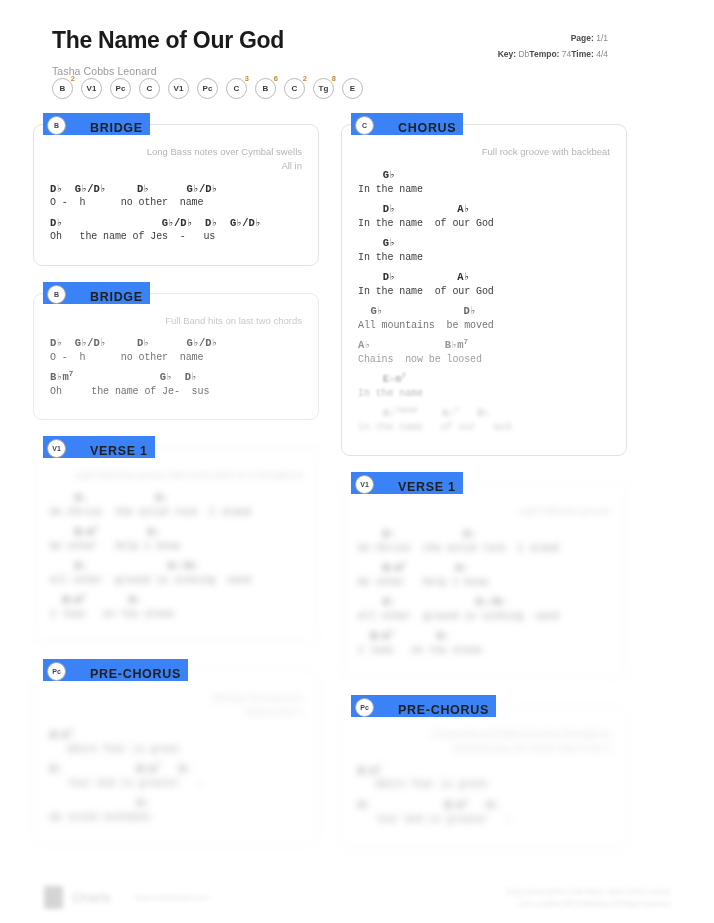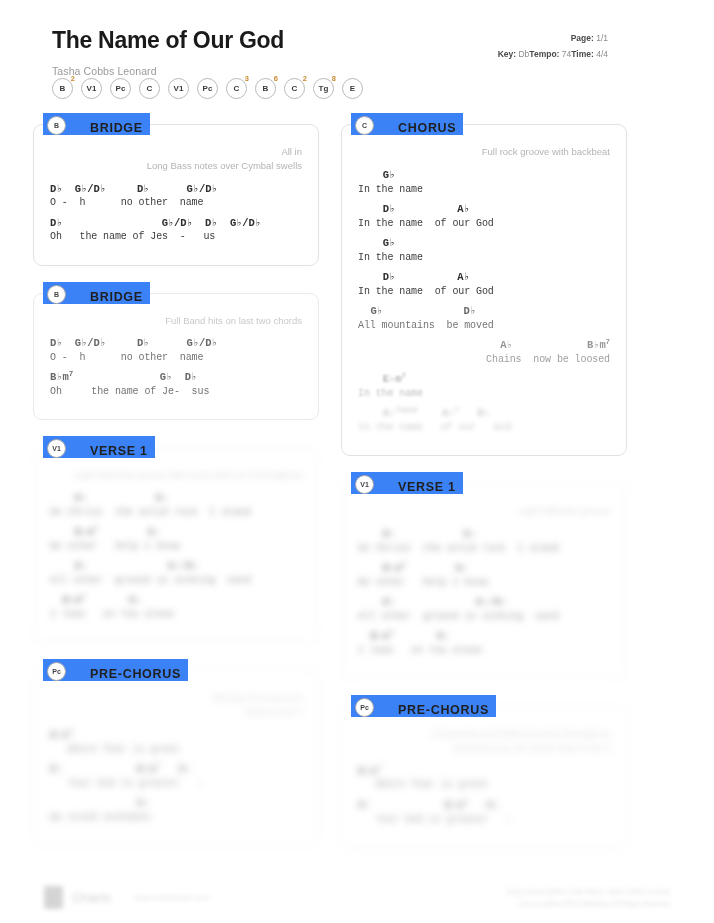--- a/index.html
+++ b/index.html
@@ -70,21 +70,21 @@
   }
   .lyric {
     font-size: 10px; color: #3c3c3c; white-space: pre; line-height: 1.32;
     letter-spacing: -0.1px;
   }
   .chords sup, .lyric sup { font-size: 7.5px; vertical-align: super; line-height: 0; }
 
   
   .f0 { filter: none; opacity: 1; }
   .f1 { opacity: 0.72; }
-  .f2 { opacity: 0.5; filter: blur(0.25px); text-align: right; }
+  .f2 { opacity: 0.5; filter: blur(0.25px); }
   .f3 { opacity: 0.34; filter: blur(0.9px); }
   .f4 { opacity: 0.26; filter: blur(2.2px); }
   .b-mid { filter: blur(3.2px); opacity: 0.45; }
   .b-hi  { filter: blur(3.6px); opacity: 0.42; }
 
   
   .footer {
     position: absolute; left: 0; bottom: 14px; width: 714px;
     padding: 0 44px; display: flex; align-items: center;
     justify-content: space-between; filter: blur(2.9px); opacity: 0.42;
@@ -167,22 +167,22 @@
       </div>
       <div class="badge">
         <span>E</span>
       </div>
     </div>
 
   <div class="cols">
     <div class="col" id="left-col">
         <div class="section">
           <div class="card f0">
+            <div class="note">Long Bass notes over Cymbal swells</div>
             <div class="note">All in</div>
-            <div class="note">Long Bass notes over Cymbal swells</div>
             <div class="lines">
               <div class="lgroup ">
                 <div class="chords">D♭  G♭/D♭     D♭      G♭/D♭</div>
                 <div class="lyric">O -  h      no other  name</div>
               </div>
               <div class="lgroup ">
                 <div class="chords">D♭                G♭/D♭  D♭  G♭/D♭</div>
                 <div class="lyric">Oh   the name of Jes  -   us</div>
               </div>
             </div>

